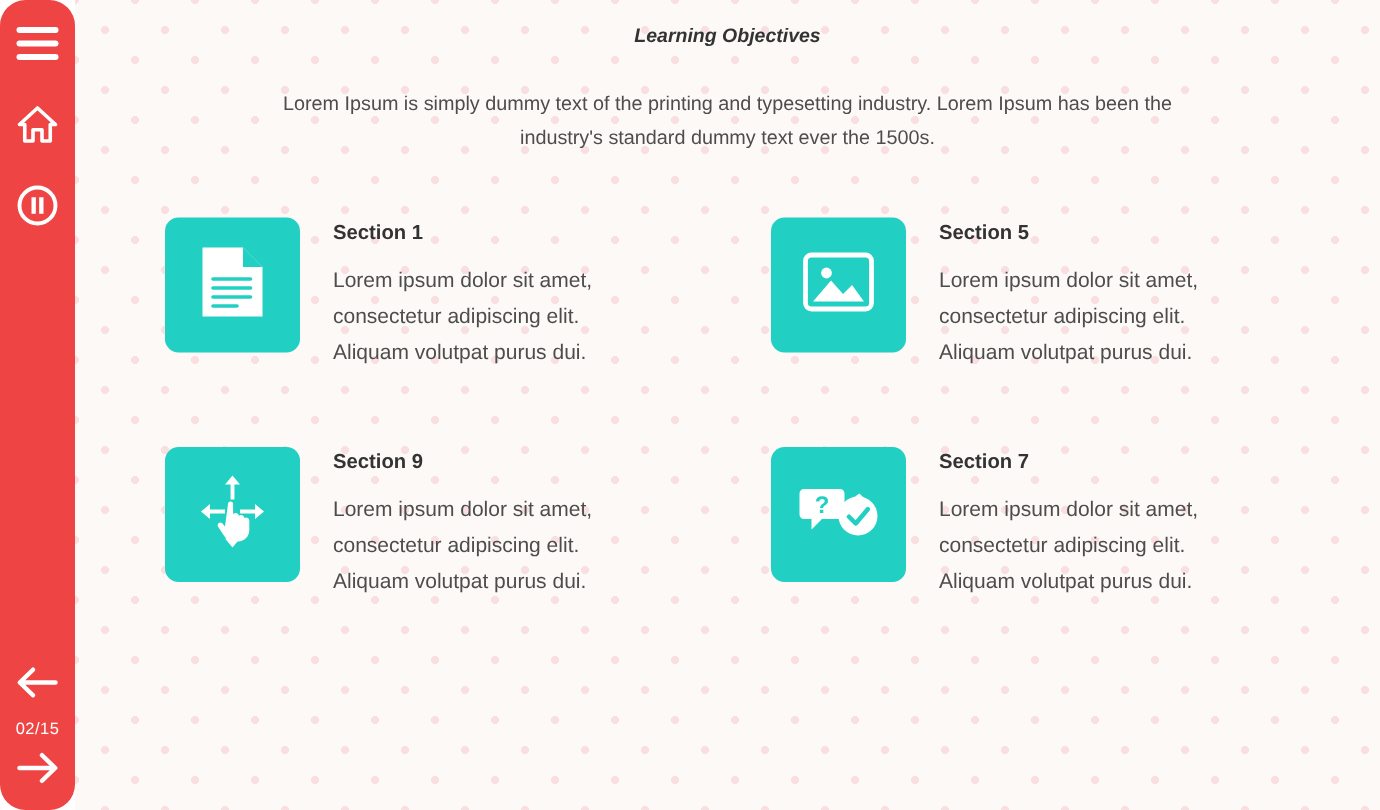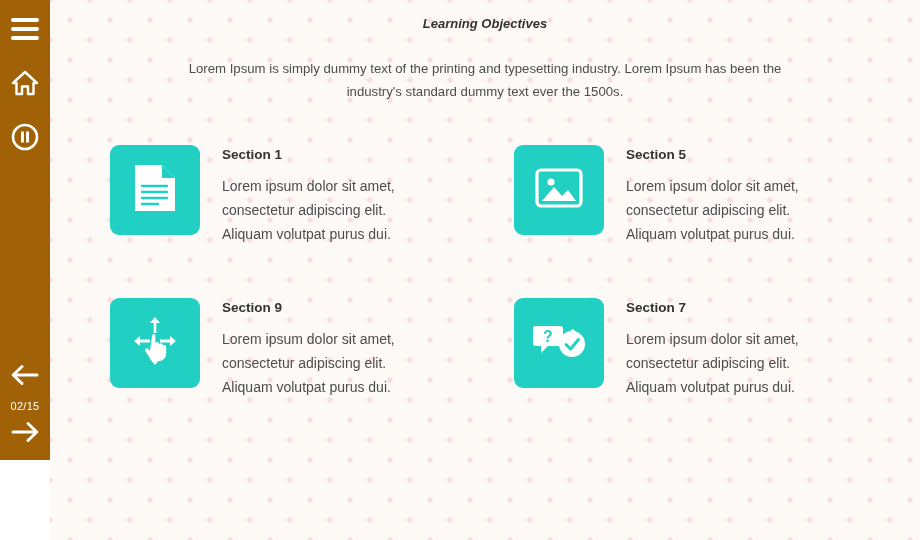--- a/index.html
+++ b/index.html
@@ -13,24 +13,25 @@
     position: relative;
     width: 920px;
     height: 540px;
     background: #ffffff;
     display: flex;
   }
 
   
   .sidebar {
     width: 50px;
-    height: 460px;
-    background: #a16207;
+    height: 540px;
+    background: #ef4444;
     flex: 0 0 50px;
     position: relative;
+    border-radius: 17px;
   }
   .side-btn {
     width: 50px;
     height: 54px;
     display: flex;
     align-items: center;
     justify-content: center;
     cursor: pointer;
   }
   .side-btn svg { display: block; }

